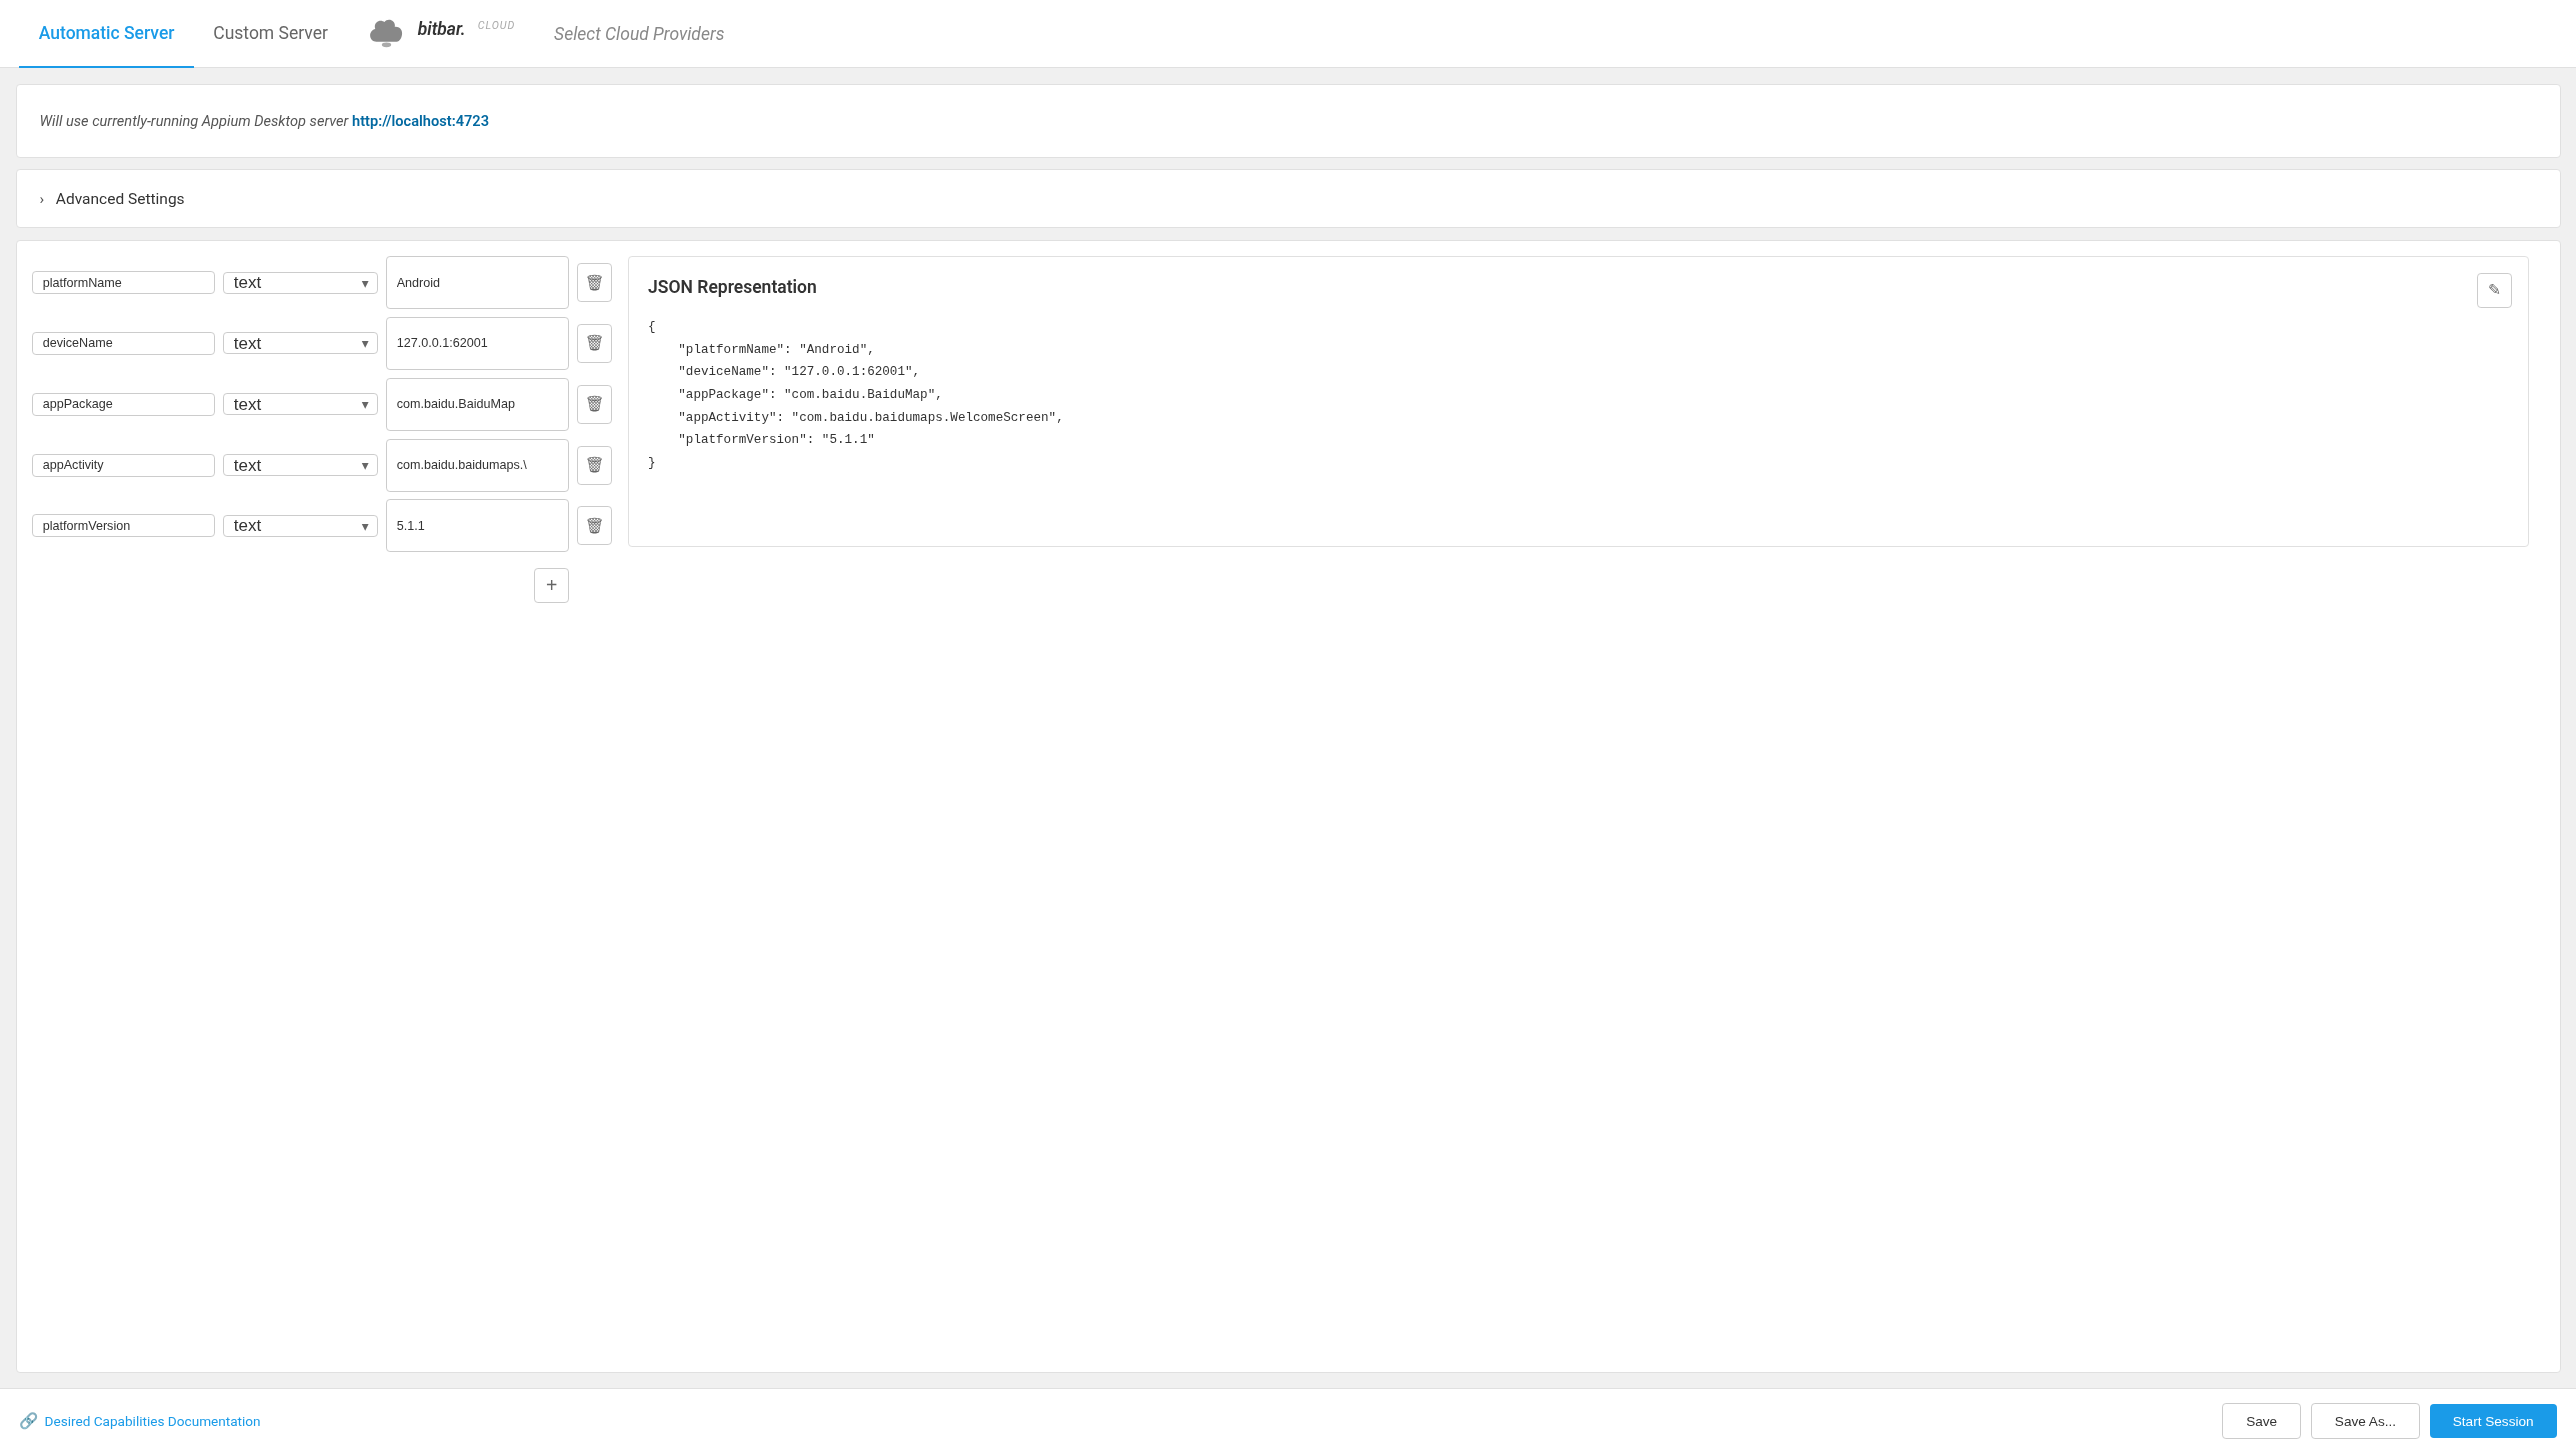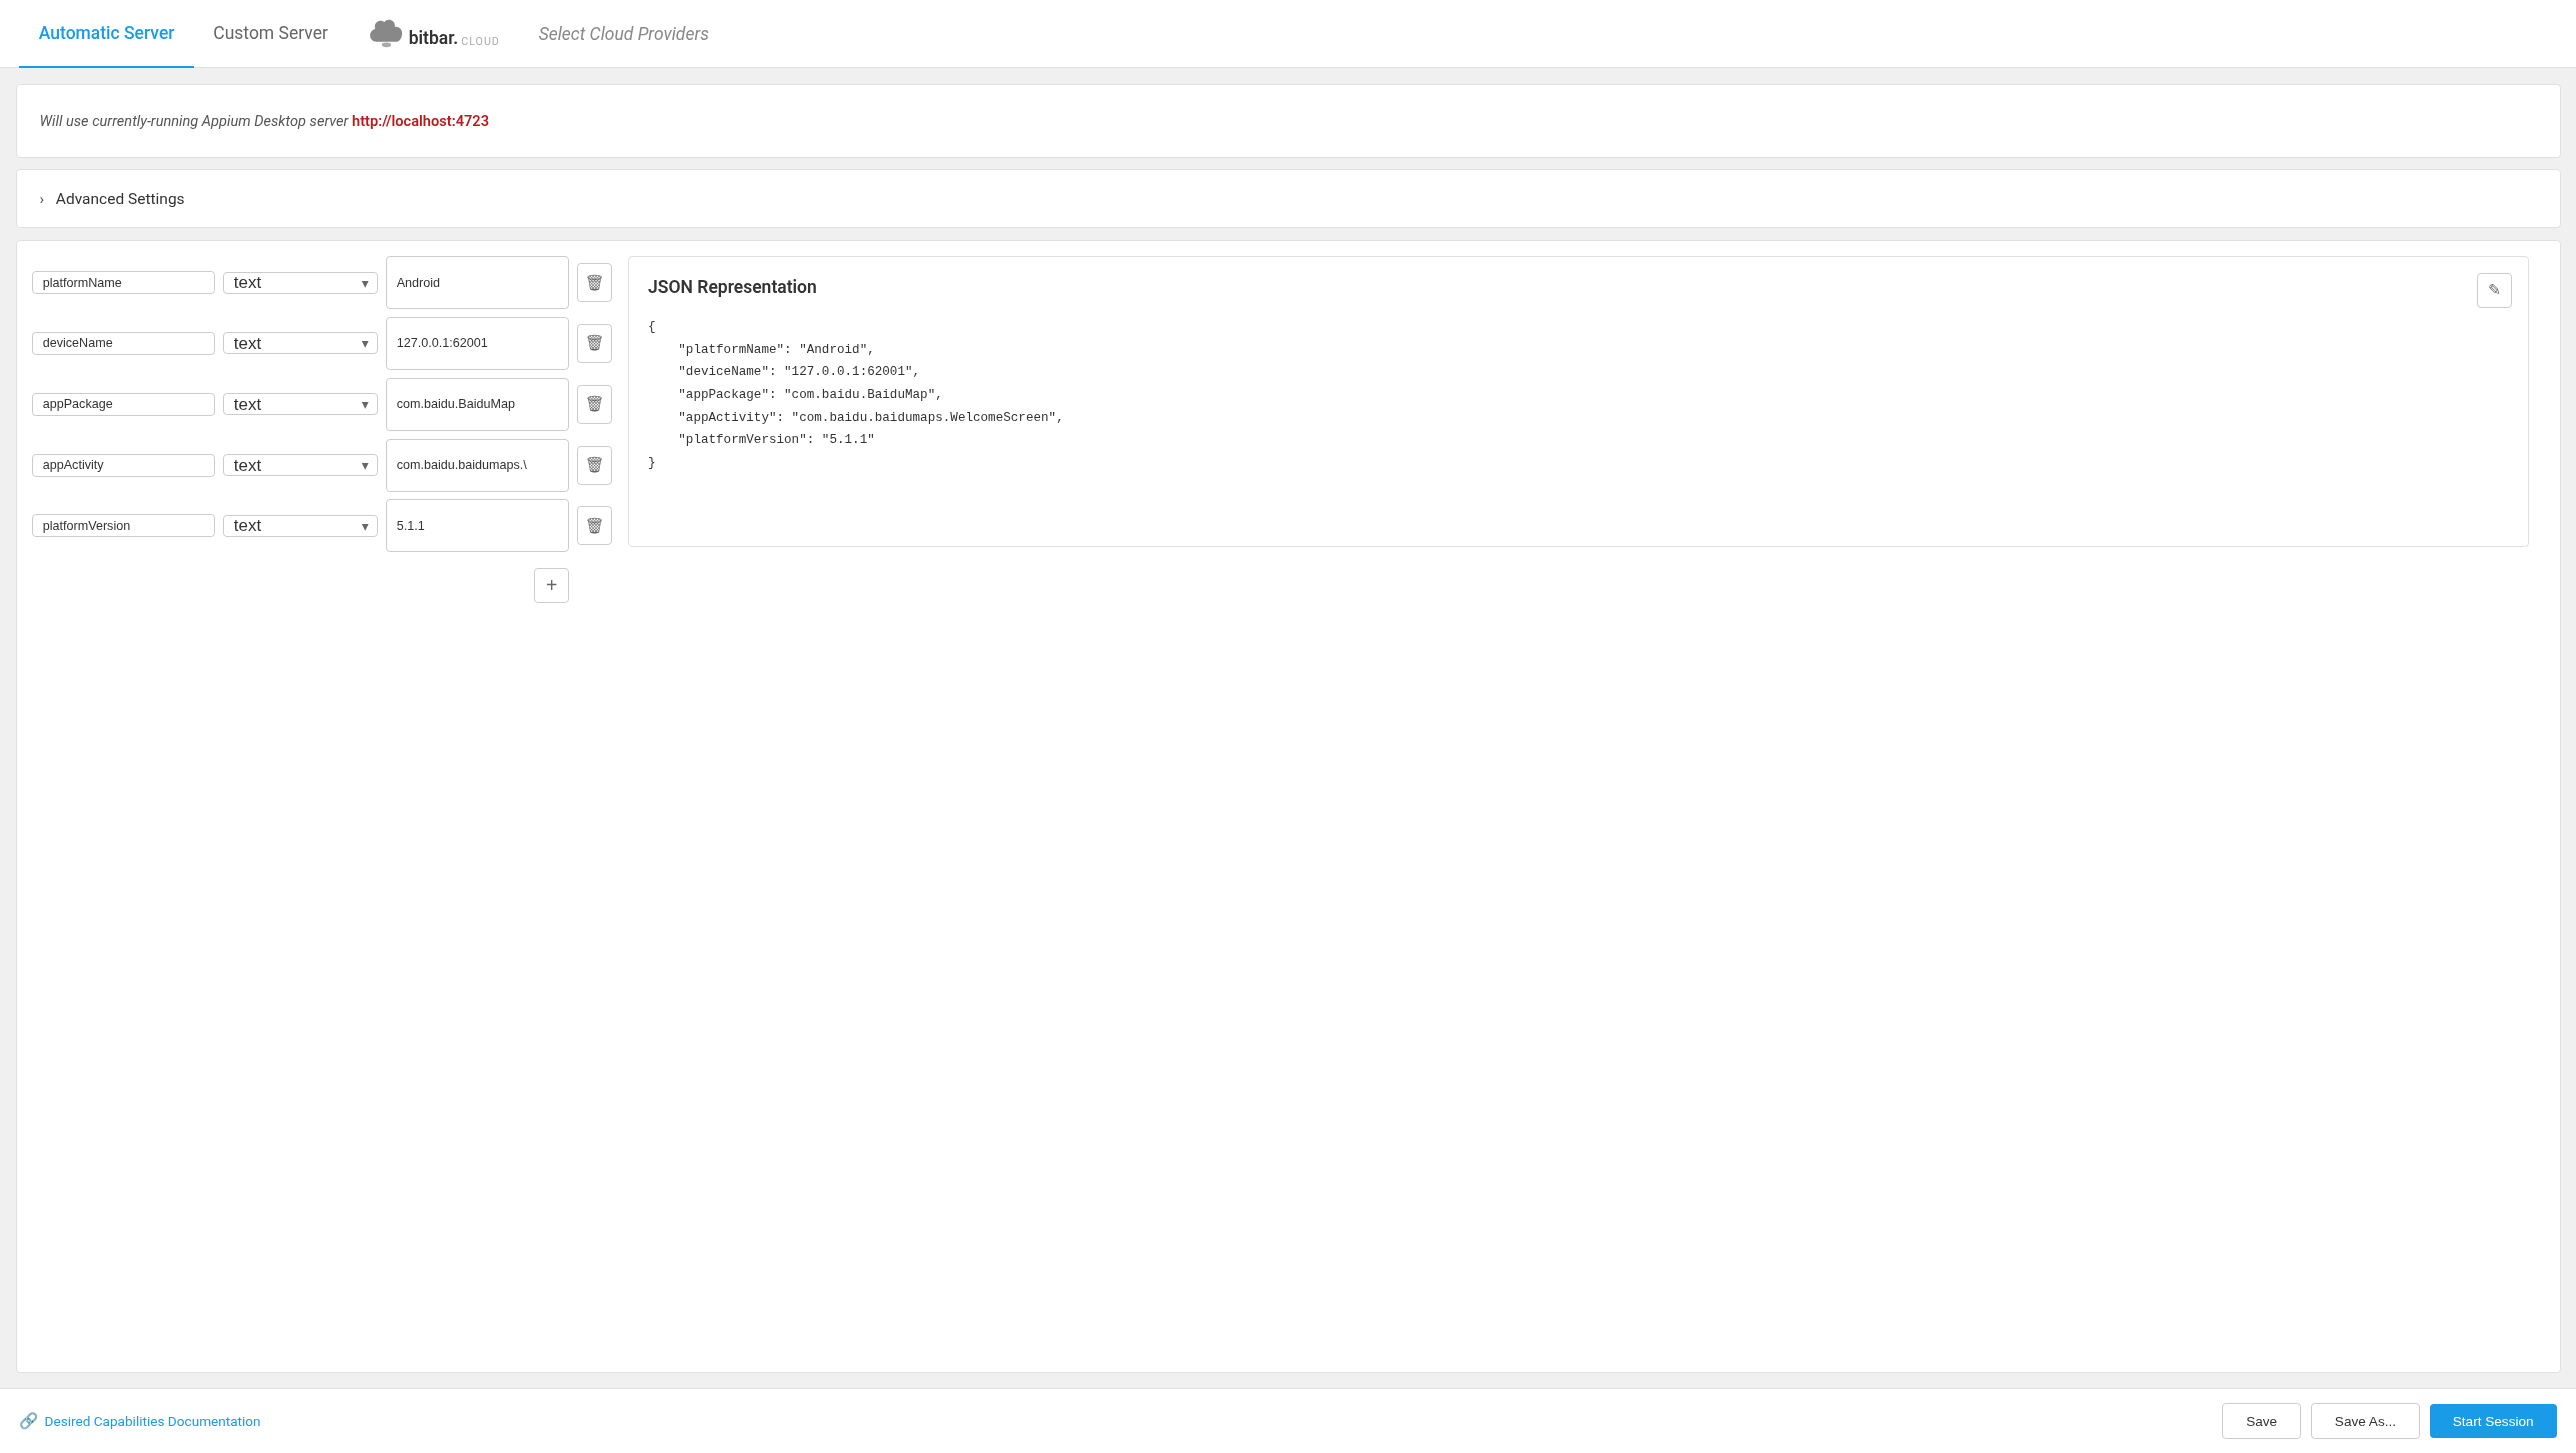--- a/index.html
+++ b/index.html
@@ -34,24 +34,25 @@
       border-bottom: 2.9px solid transparent;
       margin-bottom: -1px;
     }
     .top-tab.active {
       color: #1a9be8;
       border-bottom: 2.9px solid #1a9be8;
       font-weight: 500;
     }
     .top-tab-bitbar {
       display: flex;
-      align-items: flex-end;
-      gap: 3px;
+      align-items: flex-start;
+      gap: 12px;
       padding: 0 19.4px;
       cursor: pointer;
+      font-style: italic;
     }
     .top-tab-cloud {
       color: #888;
       font-style: italic;
       font-size: 17.5px;
       padding: 0 19.4px;
       cursor: pointer;
     }
 
     
@@ -70,21 +71,21 @@
       border: 1px solid #e0e0e0;
       border-radius: 3.9px;
       padding: 27px 23px;
       font-style: italic;
       color: #555;
       font-size: 14.6px;
     }
     .info-box strong {
       font-style: normal;
       font-weight: 600;
-      color: #b91c1c;
+      color: #0369a1;
     }
 
     
     .advanced-settings {
       background: #fff;
       border: 1px solid #e0e0e0;
       border-radius: 3.9px;
       padding: 19.4px 23px;
       display: flex;
       align-items: center;

